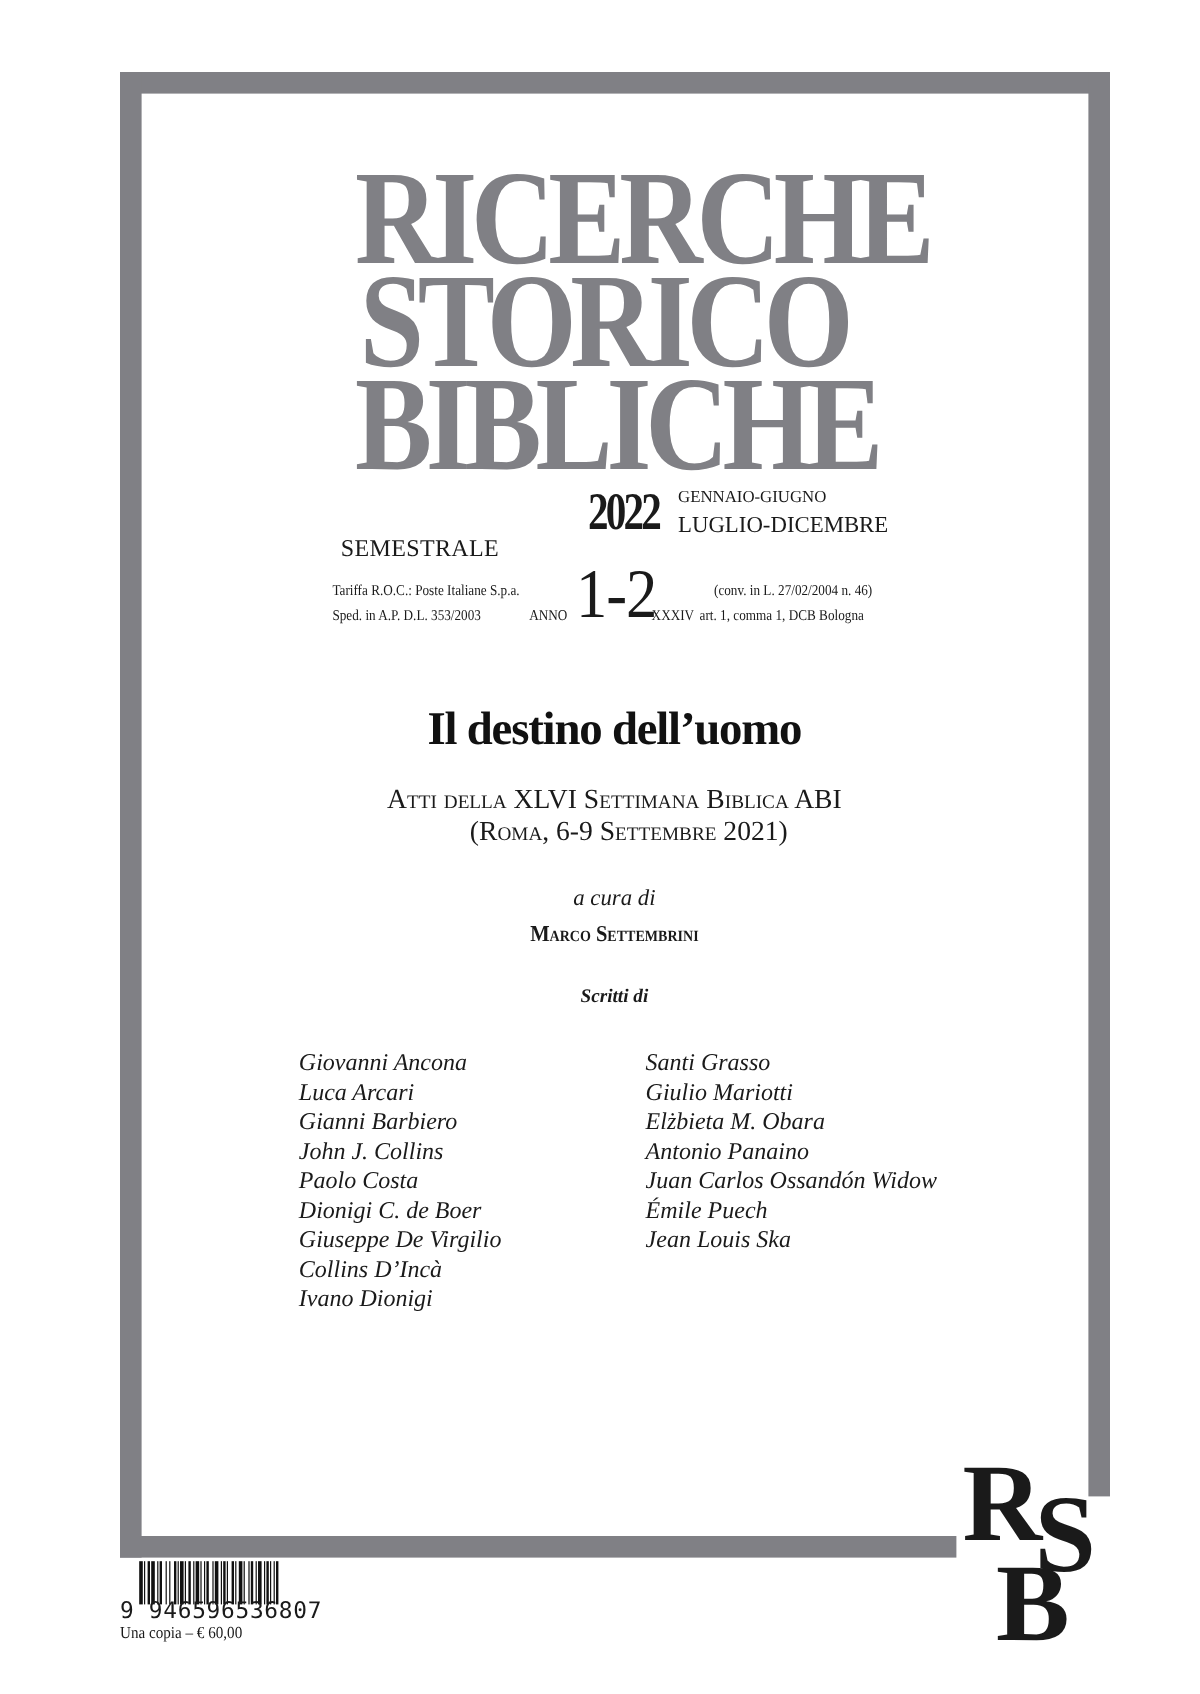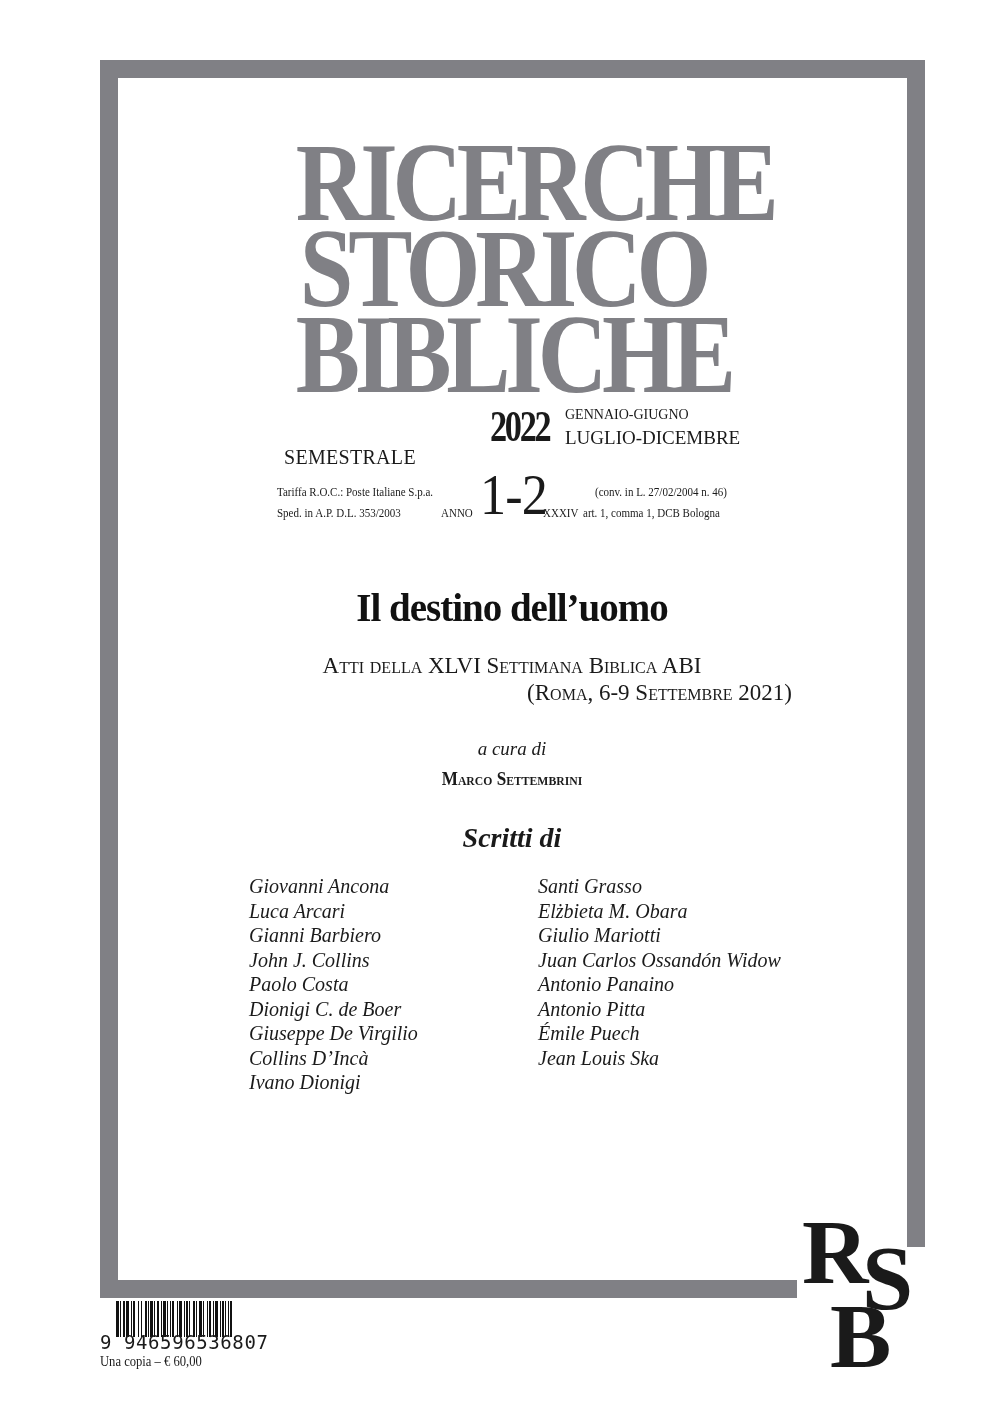--- a/index.html
+++ b/index.html
@@ -42,44 +42,43 @@
 <div class="abs serif small" style="left:277px; top:484px;">Tariffa R.O.C.: Poste Italiane S.p.a.</div>
 <div class="abs serif small" style="left:277px; top:505px;">Sped. in A.P.  D.L. 353/2003</div>
 <div class="abs serif small" style="left:441px; top:505px;">ANNO</div>
 <div class="abs serif" style="left:480px; top:466px; font-size:58px; line-height:58px; letter-spacing:-1px; transform:scaleX(0.9); transform-origin:left;">1-2</div>
 <div class="abs serif small" style="left:595px; top:484px;">(conv. in L. 27/02/2004 n. 46)</div>
 <div class="abs serif small" style="left:543px; top:505px;">XXXIV</div>
 <div class="abs serif small" style="left:583px; top:505px;">art. 1, comma 1, DCB Bologna</div>
 
 <div class="abs serif" style="left:262px; width:500px; top:584px; text-align:center; font-size:39px; font-weight:bold; line-height:48px; letter-spacing:-1px; color:#111;">Il destino dell’uomo</div>
 <div class="abs serif sc" style="left:232px; width:560px; top:653px; text-align:center; font-size:23px; line-height:26px;">Atti della XLVI Settimana Biblica ABI</div>
-<div class="abs serif sc" style="left:232px; width:560px; top:680px; text-align:right; font-size:23px; line-height:26px;">(Roma, 6-9 Settembre 2021)</div>
+<div class="abs serif sc" style="left:244px; width:560px; top:680px; text-align:center; font-size:23px; line-height:26px;">(Roma, 6-9 Settembre 2021)</div>
 
 <div class="abs serif" style="left:412px; width:200px; top:738px; text-align:center; font-size:19px; font-style:italic;">a cura di</div>
 <div class="abs serif sc" style="left:362px; width:300px; top:768px; text-align:center; font-size:19px; font-weight:bold; transform:scaleX(0.9);">Marco Settembrini</div>
-<div class="abs serif" style="left:412px; width:200px; top:822px; text-align:center; font-size:28px; font-style:italic; font-weight:bold;">Scritti di</div>
+<div class="abs serif" style="left:412px; width:200px; top:822px; text-align:center; font-size:16px; font-style:italic; font-weight:bold;">Scritti di</div>
 
 <div class="names serif" style="left:249px; top:874px;">
   <div>Giovanni Ancona</div>
   <div>Luca Arcari</div>
   <div>Gianni Barbiero</div>
   <div>John J. Collins</div>
   <div>Paolo Costa</div>
   <div>Dionigi C. de Boer</div>
   <div>Giuseppe De Virgilio</div>
   <div>Collins D’Incà</div>
   <div>Ivano Dionigi</div>
 </div>
 <div class="names serif" style="left:538px; top:874px;">
   <div>Santi Grasso</div>
+  <div>Giulio Mariotti</div>
   <div>Elżbieta M. Obara</div>
-  <div>Giulio Mariotti</div>
+  <div>Antonio Panaino</div>
   <div>Juan Carlos Ossandón Widow</div>
-  <div>Antonio Panaino</div>
-  <div>Antonio Pitta</div>
   <div>Émile Puech</div>
   <div>Jean Louis Ska</div>
 </div>
 
 <div>
   <div class="abs serif" style="left:802px; top:1206px; font-size:92px; font-weight:bold; line-height:92px; color:#1a1a1a;">R</div>
   <div class="abs serif" style="left:862px; top:1232px; font-size:92px; font-weight:bold; line-height:92px; color:#1a1a1a;">S</div>
   <div class="abs serif" style="left:830px; top:1290px; font-size:92px; font-weight:bold; line-height:92px; color:#1a1a1a;">B</div>
 </div>
 

